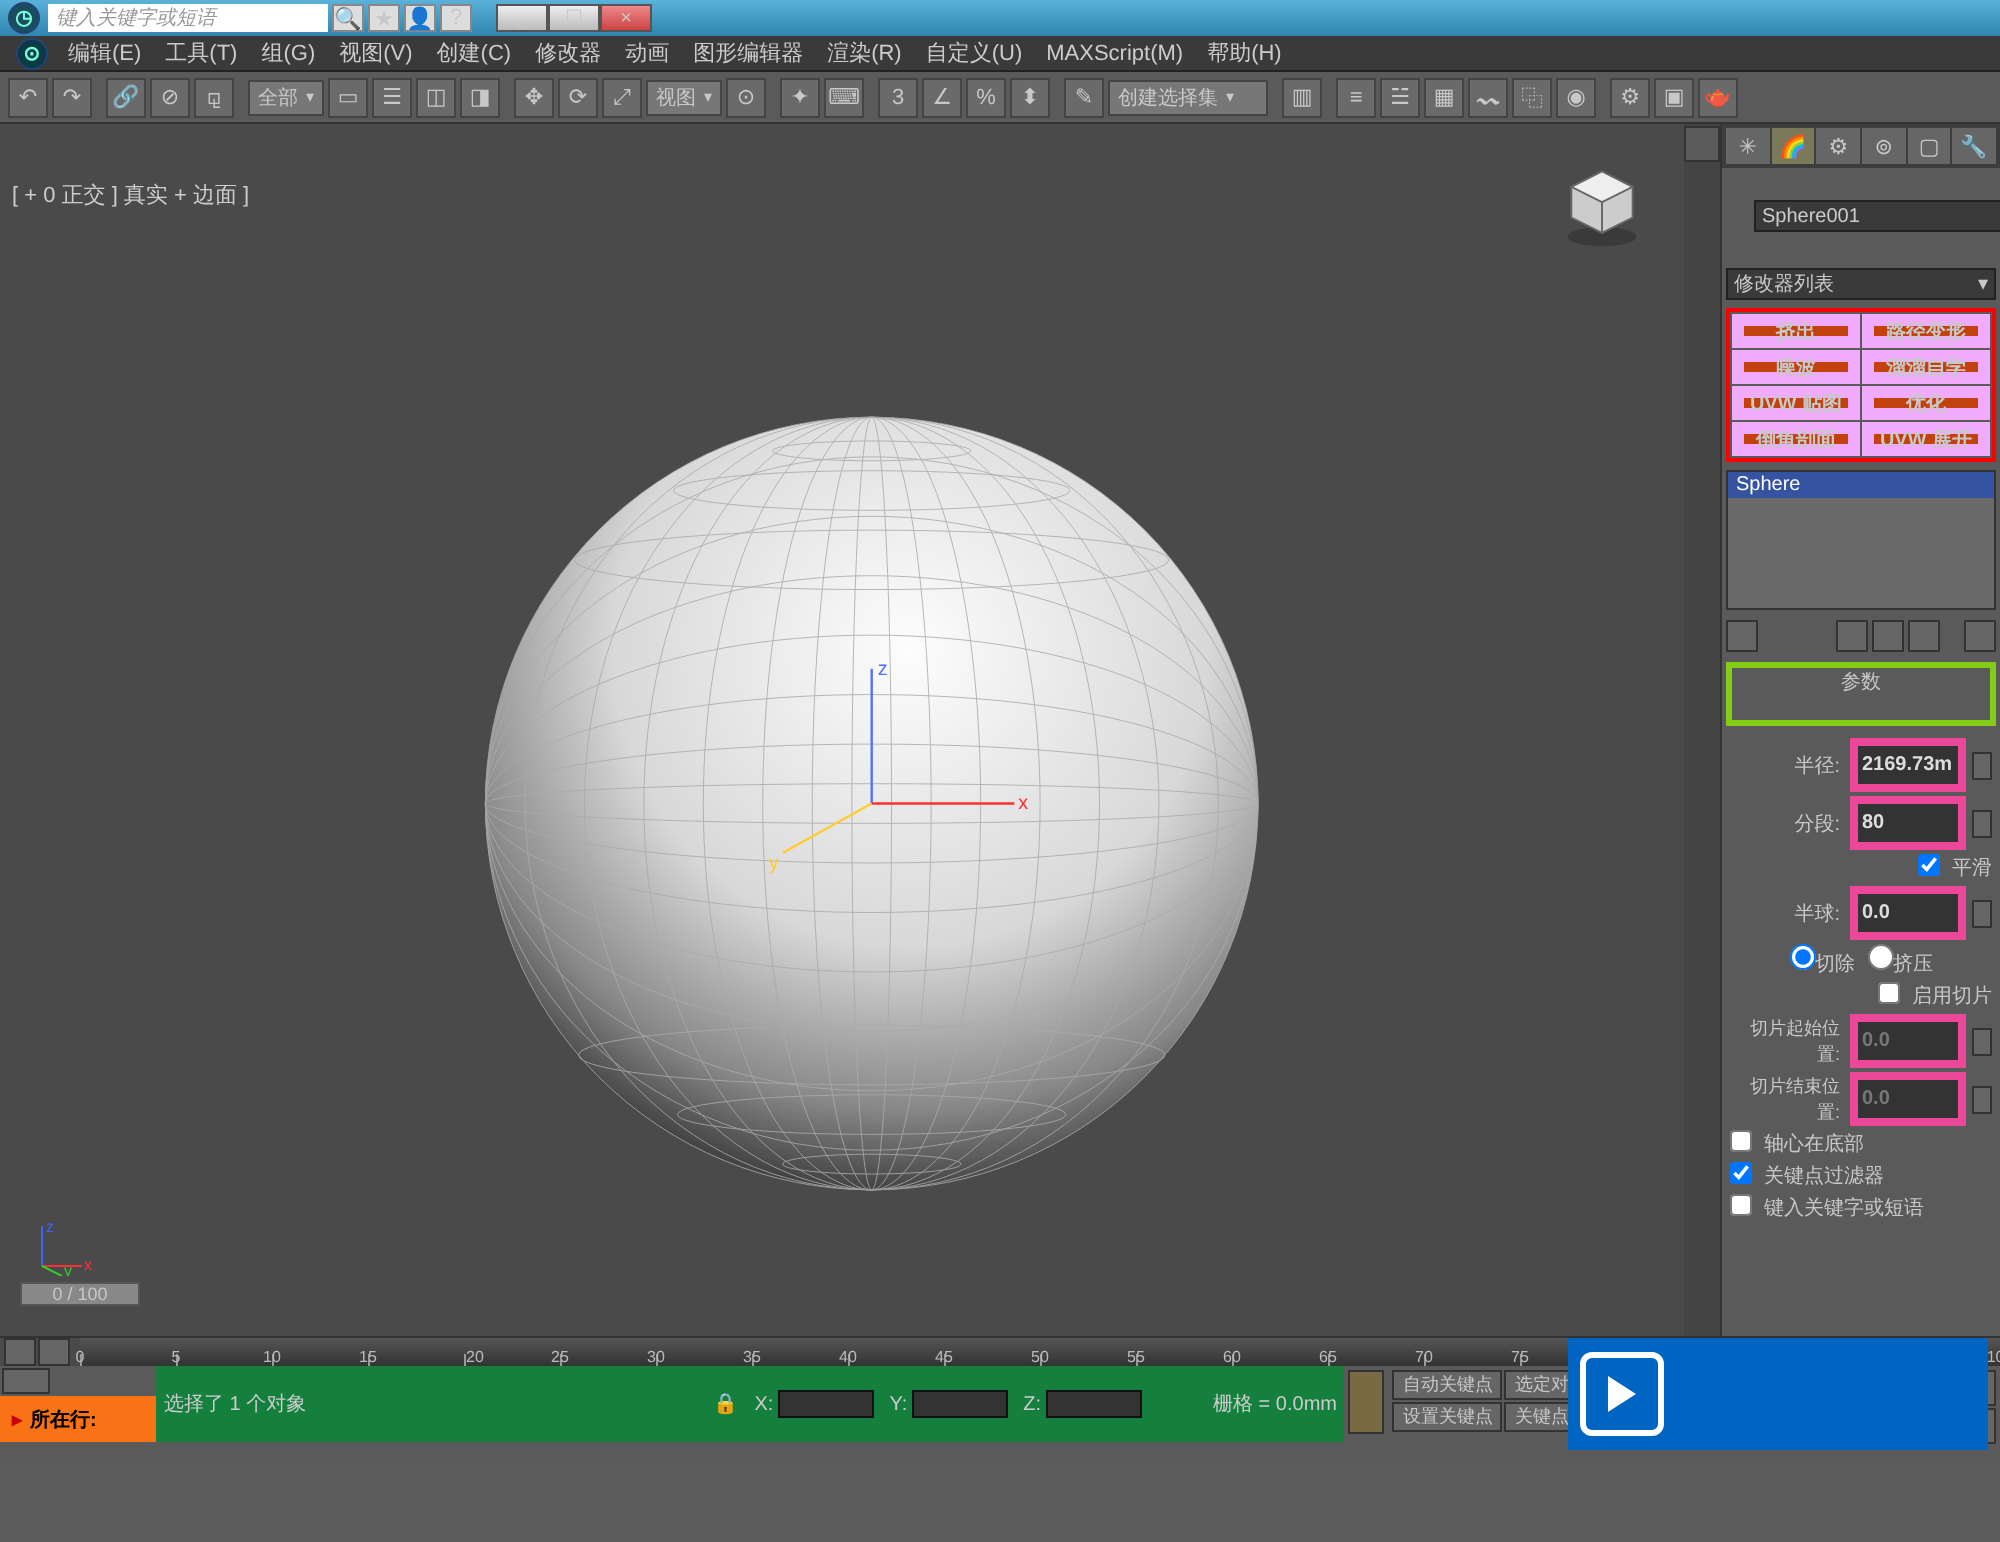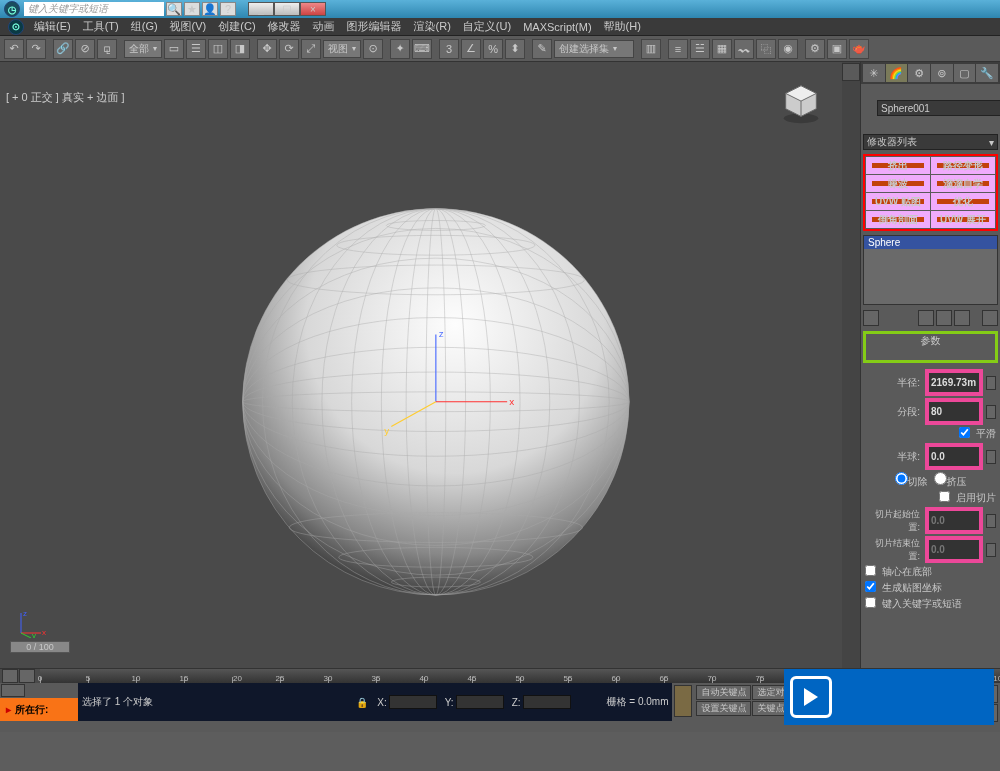--- a/index.html
+++ b/index.html
@@ -66,21 +66,21 @@
 .bottom { height: 64px; background: #5a5a5a; border-top:1px solid #333;}
 .bottom-row1 { height: 14px; display:flex; background:#4a4a4a; }
 .timeline-track { position:relative; height:14px; background: linear-gradient(#555,#333); flex:1; margin-left:40px;}
 .tick { position:absolute; bottom:0; width:1px; height:6px; background:#999;}
 .ticklabel { position:absolute; bottom:0; font-size:8px; color:#bbb; transform:translateX(-50%);}
 .bottom-btns { position:absolute; left:2px; display:flex; gap:1px;}
 .bbtn { width:16px; height:14px; background:#666; border:1px solid #333;}
 
 .bottom-row2 { display: flex; height: 38px;}
 .bl { width: 78px; display:flex; flex-direction:column;}
-.status-bar { display: flex; align-items: center; gap: 8px; padding: 0 4px; font-size: 10px; color: #ccc; height:18px; background:#0f172a; flex:1;}
+.status-bar { display: flex; align-items: center; gap: 8px; padding: 0 4px; font-size: 10px; color: #ccc; height:18px; background:#15803d; flex:1;}
 .prompt-row { display: flex; align-items: center; gap: 8px; padding: 0 4px; font-size: 10px; height:18px; background:#5a5a5a; flex:1;}
 .coord-box { display: inline-flex; align-items: center; gap: 2px;}
 .coord-field { width: 48px; height: 14px; background: #333; border: 1px solid #111; color:#888;}
 .status-mid { display:flex; flex-direction:column; flex:1;}
 .playback { display: flex; gap: 1px; padding: 2px;}
 .play-btn { width: 20px; height: 18px; background: #666; border: 1px solid #333; display:flex; align-items:center; justify-content:center; font-size:10px;}
 .anim-ctrl { display:flex; flex-direction:column; padding:2px; gap:1px; font-size:9px;}
 .anim-btn { height:15px; background:#666; border:1px solid #333; padding:0 4px; display:flex; align-items:center;}
 .key-icon { width:18px; height:32px; background:#7a6a44; border:1px solid #333; margin:2px;}
 .loc-btn { height: 28px; background: #f97316; color: #000; padding: 0 6px; display:flex; align-items:center; gap:4px; font-size:10px;font-weight:bold;}
@@ -334,21 +334,21 @@
       </div>
       <div class="prow">
           <label class="pcheck">
             <input type="checkbox" style="">
             <span>轴心在底部</span>
           </label>
         </div>
       <div class="prow">
           <label class="pcheck">
             <input type="checkbox" checked="" style="">
-            <span>生成贴图坐标</span>
+            <span>关键点过滤器</span>
           </label>
         </div>
       <div class="prow">
           <label class="pcheck">
             <input type="checkbox" style="">
             <span>键入关键字或短语</span>
           </label>
         </div>
     </div>
   </div>

